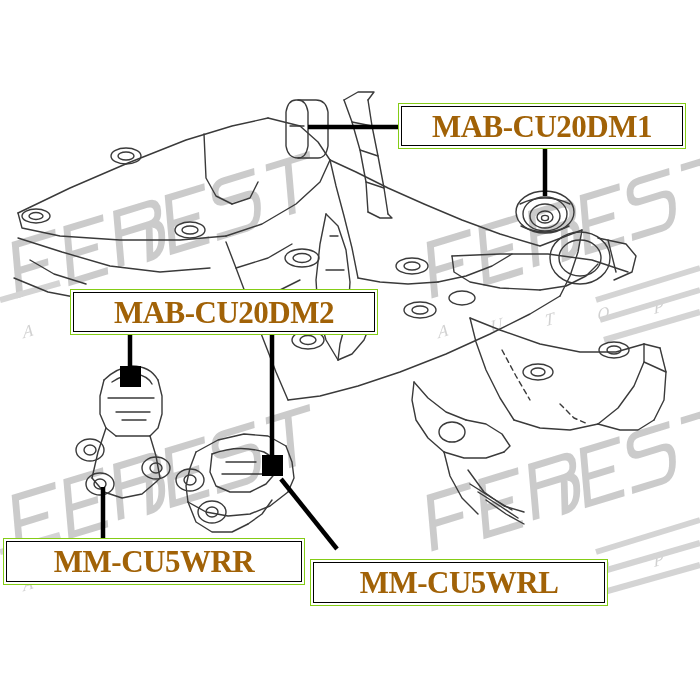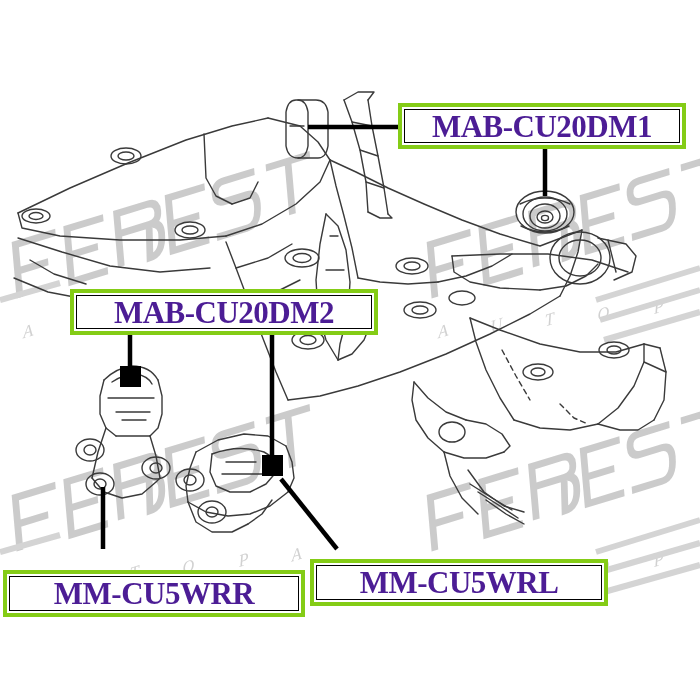--- a/index.html
+++ b/index.html
@@ -24,45 +24,45 @@
     position: absolute;
     left: 0;
     top: 0;
     width: 700px;
     height: 700px;
   }
   .label-box {
     position: absolute;
     box-sizing: border-box;
     background: #ffffff;
-    border: 4px solid #84cc16;
+    border: 1px solid #84cc16;
     display: flex;
     align-items: center;
     justify-content: center;
     font-family: "Liberation Serif", serif;
     font-weight: bold;
-    color: #4c1d95;
+    color: #a16207;
     letter-spacing: -0.5px;
     white-space: nowrap;
     z-index: 40;
   }
   .label-box .inner-rule {
     position: absolute;
     left: 2px; right: 2px; top: 2px; bottom: 2px;
     border: 1px solid #000;
     pointer-events: none;
   }
   .label-text {
     position: relative;
     z-index: 2;
     line-height: 1;
   }
   #box-dm1 { left: 398px; top: 103px; width: 288px; height: 46px; font-size: 31px; }
   #box-dm2 { left: 70px;  top: 289px; width: 308px; height: 46px; font-size: 31px; align-items: center; }
-  #box-wrr { left: 3px;   top: 570px; width: 302px; height: 47px; font-size: 31px; }
+  #box-wrr { left: 3px;   top: 538px; width: 302px; height: 47px; font-size: 31px; }
   #box-wrl { left: 310px; top: 559px; width: 298px; height: 47px; font-size: 31px; }
 </style>
 </head>
 <body>
 
 <div id="canvas">
 
   <svg class="layer" viewBox="0 0 700 700">
     <defs>
       <g id="febest-wm">

